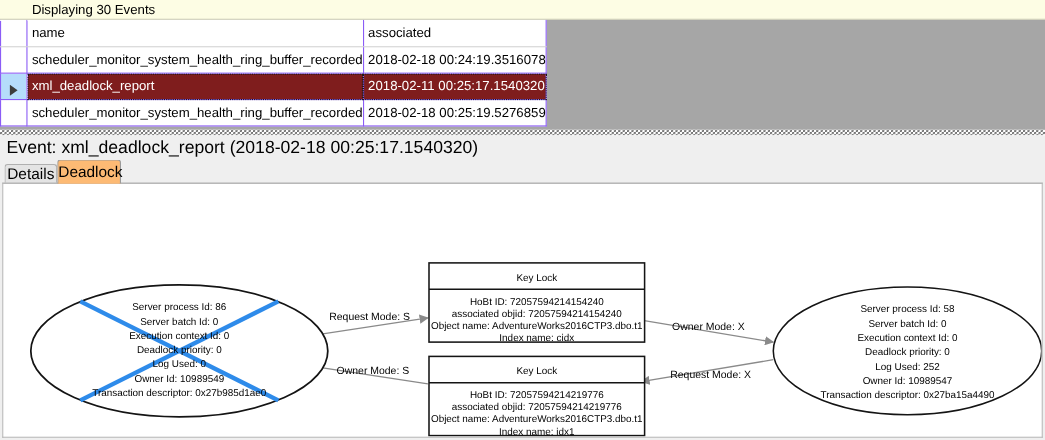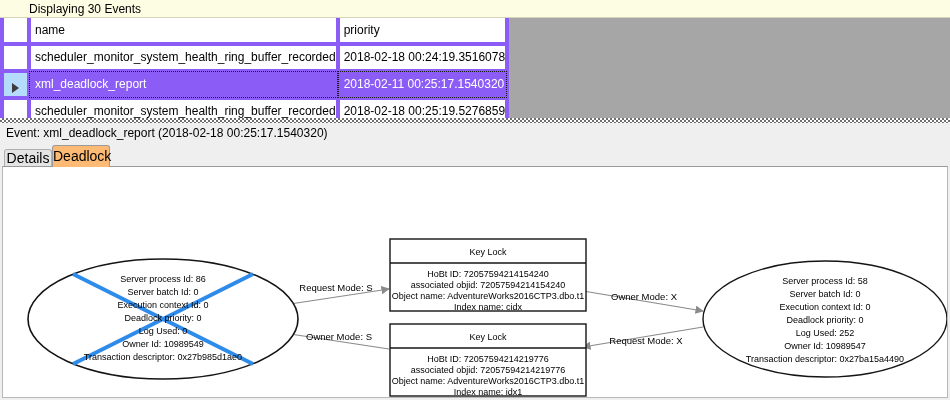--- a/index.html
+++ b/index.html
@@ -44,39 +44,39 @@
     overflow: hidden;
   }
   .grid {
     position: absolute;
     left: 0; top: 0;
     border-collapse: collapse;
     background: #ffffff;
     table-layout: fixed;
   }
   .grid td, .grid th {
-    border: 4px solid #8b5cf6;
+    border: 1px solid #8b5cf6;
     padding: 0 0 0 4px;
     font-size: 12px;
     font-weight: normal;
     text-align: left;
     height: 23px;
     line-height: 23px;
     white-space: nowrap;
     overflow: hidden;
     background: #ffffff;
   }
   .col-sel   { width: 23px; padding: 0 !important; }
   .col-name  { width: 275px; }
   .col-time  { width: 130px; }
 
   .grid th { border-top: 1px solid #fff; border-bottom: 1px solid #d4d4d4; }
 
   tr.selected td {
-    background: #8b5cf6;
+    background: #7f1d1d;
     color: #ffffff;
   }
   tr.selected td.col-sel {
     background: #b5dcfb;
     color: #000;
   }
   td.cell-selected-name,
   td.cell-selected-time {
     outline: 1px dotted #1a1a1a;
     outline-offset: -1px;
@@ -105,21 +105,21 @@
   
   .detail-pane {
     position: absolute;
     left: 0; top: 123px;
     width: 950px; height: 277px;
     background: #efefef;
   }
   .event-title {
     position: absolute;
     left: 6px; top: 3px;
-    font-size: 12px;
+    font-size: 16px;
     white-space: nowrap;
   }
 
   
   .tabstrip {
     position: absolute;
     left: 0; top: 22px;
     width: 950px; height: 22px;
   }
   .tab {
@@ -186,21 +186,21 @@
 <div class="banner">
   <span class="banner-text">Displaying 30 Events</span>
 </div>
 
 <div class="grid-area">
   <table class="grid">
     <thead>
       <tr>
         <th class="col-sel"></th>
         <th class="col-name">name</th>
-        <th class="col-time">priority</th>
+        <th class="col-time">associated</th>
       </tr>
     </thead>
     <tbody>
       <tr>
         <td class="col-sel"></td>
         <td class="col-name">scheduler_monitor_system_health_ring_buffer_recorded</td>
         <td class="col-time">2018-02-18 00:24:19.3516078</td>
       </tr>
       <tr class="selected">
         <td class="col-sel">

